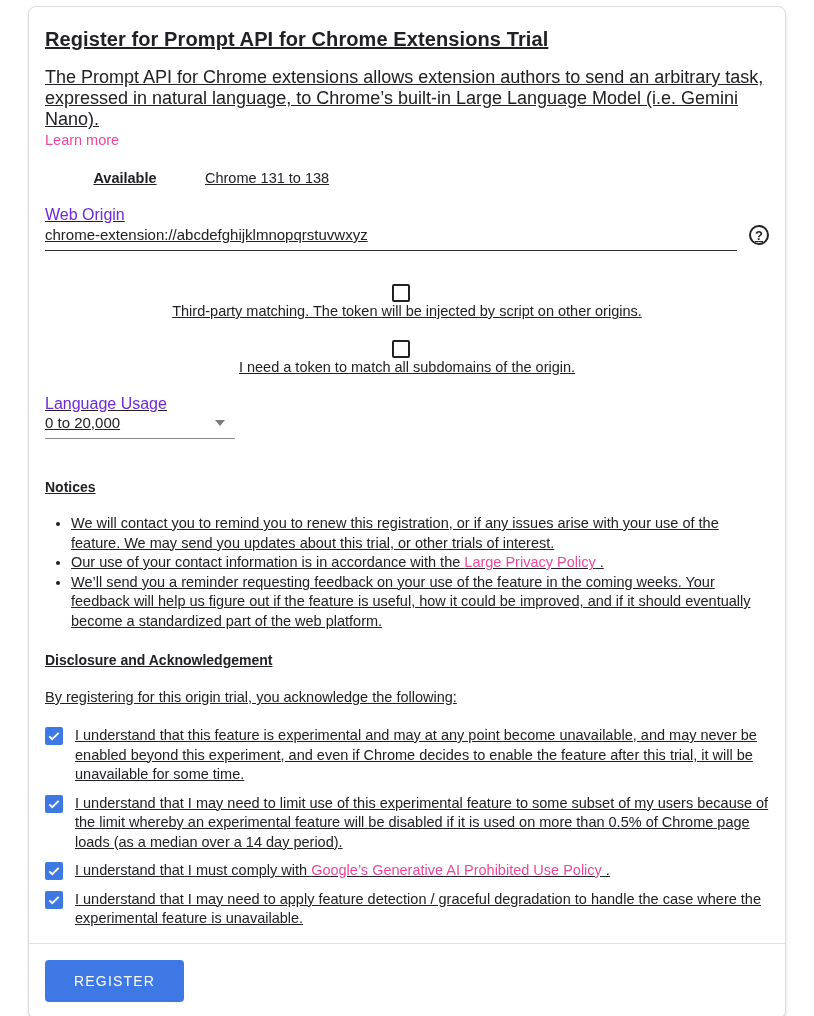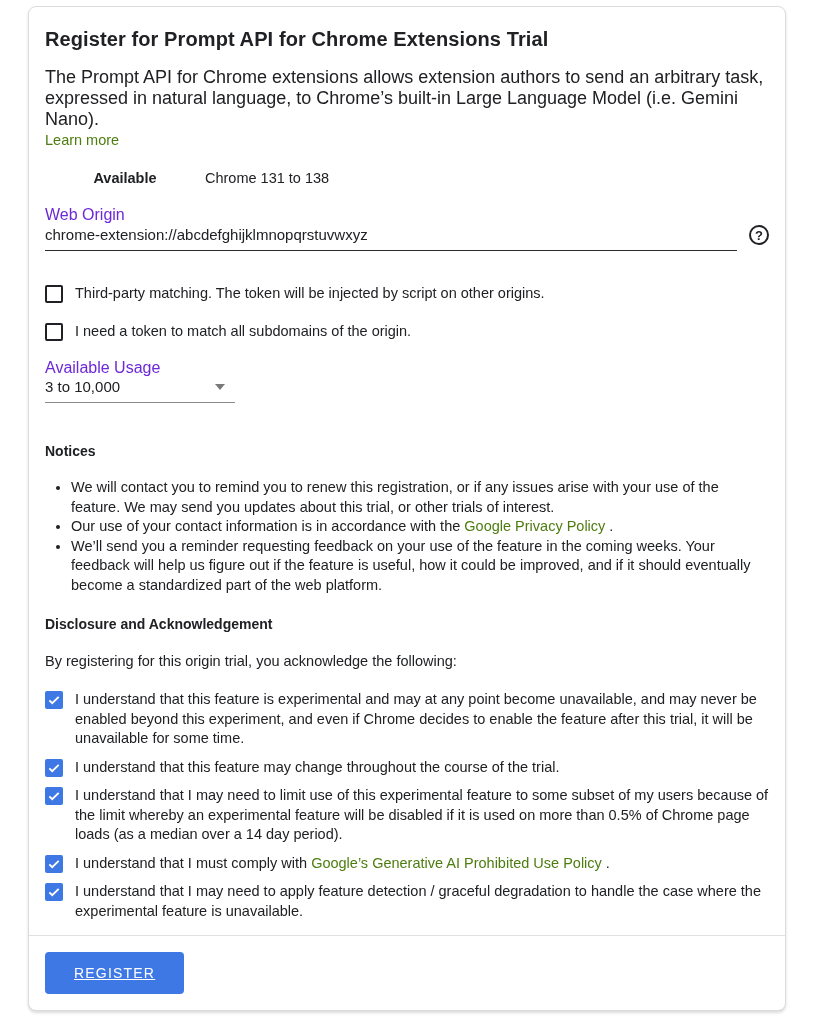--- a/index.html
+++ b/index.html
@@ -11,36 +11,36 @@
     -webkit-font-smoothing: antialiased;
   }
   .card {
     width: 758px;
     margin: 6px auto 14px;
     background: #fff;
     border: 1px solid #dcdcdc;
     border-radius: 8px;
     box-shadow: 0 2px 3px rgba(0,0,0,0.14);
   }
-  .card-body { padding: 0 16px; }
+  .card-body { padding: 0 16px; text-decoration: underline; }
 
   h1.page-title {
     font-size: 20px;
     line-height: 28px;
     font-weight: 700;
     padding-top: 18px;
     letter-spacing: 0.1px;
   }
   .intro {
     margin-top: 14px;
     font-size: 18px;
     line-height: 21px;
   }
   a.link {
-    color: #4d7c0f;
+    color: #ec4899;
     text-decoration: none;
     cursor: pointer;
   }
   .learn-more { display: inline-block; font-size: 14.5px; line-height: 21px; }
 
   .details { margin-top: 17px; }
   .detail-row { display: flex; margin-bottom: 14px; font-size: 14.5px; line-height: 21px; }
   .detail-label { width: 160px; font-weight: 700; text-align: center; }
 
   .field { margin-top: 18px; }
@@ -62,21 +62,21 @@
     border: 2px solid #202124;
     border-radius: 50%;
     display: flex; align-items: center; justify-content: center;
     font-size: 13px; font-weight: 700;
     margin-left: 12px; margin-bottom: 6px;
     flex: 0 0 20px;
     cursor: pointer;
   }
 
   .options { margin-top: 33px; }
-  .option-row { display: flex; align-items: center; margin-bottom: 19px; font-size: 14.5px; line-height: 19px; }
+  .option-row { display: flex; align-items: center; margin-bottom: 19px; font-size: 14.5px; line-height: 19px; flex-direction: column; }
   .cb {
     width: 18px; height: 18px; flex: 0 0 18px;
     border-radius: 2px;
     display: flex; align-items: center; justify-content: center;
     margin-right: 12px;
     cursor: pointer;
   }
   .cb[data-checked="false"] { border: 2px solid #202124; background: #fff; }
   .cb[data-checked="true"]  { background: #3d78e5; }
 
@@ -117,21 +117,20 @@
     background: #3d78e5;
     color: #fff;
     border: none;
     border-radius: 4px;
     font-family: "Liberation Sans", sans-serif;
     font-size: 14px;
     font-weight: 500;
     letter-spacing: 1.2px;
     padding: 13px 29px;
     cursor: pointer;
-    text-decoration: underline;
   }
 </style>
 </head>
 <body>
 
 <div class="card">
   <div class="card-body">
 
     <h1 class="page-title">Register for Prompt API for Chrome Extensions Trial</h1>
 
@@ -163,54 +162,46 @@
       <div class="option-row">
         <span class="cb" data-checked="false">
           
         </span>
         <span>I need a token to match all subdomains of the origin.</span>
       </div>
     </div>
 
     <div class="usage-block">
       <div class="usage-select">
-        <div class="field-label">Available Usage</div>
+        <div class="field-label">Language Usage</div>
         <div class="usage-value-row">
-          <span>3 to 10,000</span>
+          <span>0 to 20,000</span>
           <span class="dropdown-arrow"></span>
         </div>
       </div>
     </div>
 
     <h2 class="section-heading notices-heading">Notices</h2>
     <ul class="notices-list">
       <li>We will contact you to remind you to renew this registration, or if any issues arise with your use of the feature. We may send you updates about this trial, or other trials of interest.</li>
-      <li><span>Our use of your contact information is in accordance with the </span><a class="link">Google Privacy Policy</a><span> .</span></li>
+      <li><span>Our use of your contact information is in accordance with the </span><a class="link">Large Privacy Policy</a><span> .</span></li>
       <li>We’ll send you a reminder requesting feedback on your use of the feature in the coming weeks. Your feedback will help us figure out if the feature is useful, how it could be improved, and if it should eventually become a standardized part of the web platform.</li>
     </ul>
 
     <h2 class="section-heading disclosure-heading">Disclosure and Acknowledgement</h2>
     <p class="disclosure-intro">By registering for this origin trial, you acknowledge the following:</p>
 
     <div class="ack-list">
       <div class="ack-row">
         <span class="cb" data-checked="true">
           <svg viewBox="0 0 24 24" width="14" height="14">
               <path d="M4 12.5l5 5L20 6.5" stroke="#fff" stroke-width="3.2" fill="none"></path>
             </svg>
         </span>
         <span>I understand that this feature is experimental and may at any point become unavailable, and may never be enabled beyond this experiment, and even if Chrome decides to enable the feature after this trial, it will be unavailable for some time.</span>
-      </div>
-      <div class="ack-row">
-        <span class="cb" data-checked="true">
-          <svg viewBox="0 0 24 24" width="14" height="14">
-              <path d="M4 12.5l5 5L20 6.5" stroke="#fff" stroke-width="3.2" fill="none"></path>
-            </svg>
-        </span>
-        <span>I understand that this feature may change throughout the course of the trial.</span>
       </div>
       <div class="ack-row">
         <span class="cb" data-checked="true">
           <svg viewBox="0 0 24 24" width="14" height="14">
               <path d="M4 12.5l5 5L20 6.5" stroke="#fff" stroke-width="3.2" fill="none"></path>
             </svg>
         </span>
         <span>I understand that I may need to limit use of this experimental feature to some subset of my users because of the limit whereby an experimental feature will be disabled if it is used on more than 0.5% of Chrome page loads (as a median over a 14 day period).</span>
       </div>
       <div class="ack-row">

